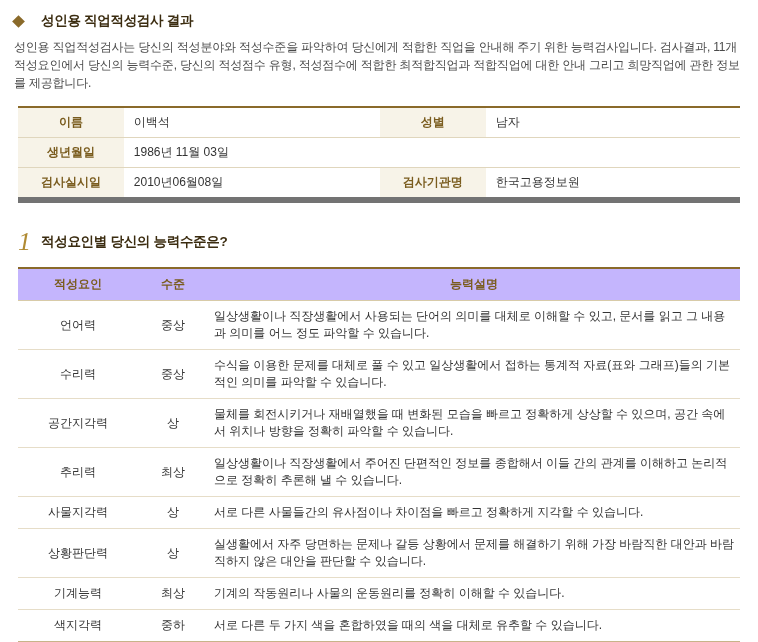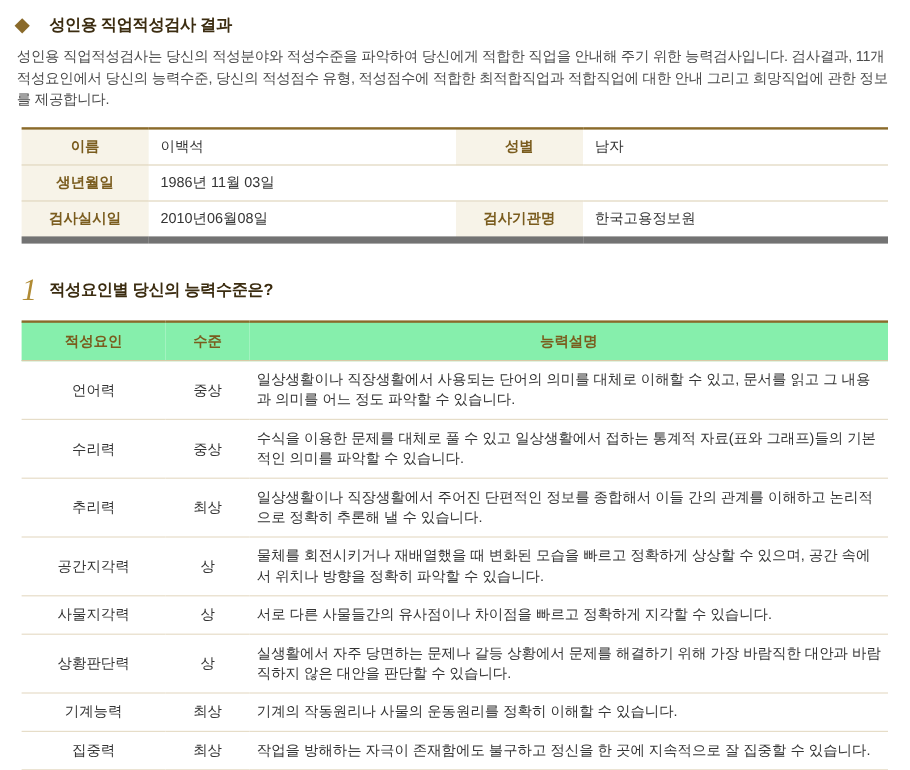--- a/index.html
+++ b/index.html
@@ -102,21 +102,21 @@
   
   .result-table {
     border-collapse: collapse;
     width: 722px;
     margin: 0 0 0 6px;
     border-top: 2px solid #8a6a2a;
     border-bottom: 1px solid #c8b48a;
     table-layout: fixed;
   }
   .result-table th {
-    background: #86efac;
+    background: #c4b5fd;
     color: #7a5c1e;
     font-weight: bold;
     font-size: 12px;
     padding: 7px 4px;
     border-bottom: 1px solid #d8cba8;
     text-align: center;
   }
   .result-table td {
     border-bottom: 1px solid #e6ddc8;
     padding: 7px 6px;
@@ -181,50 +181,45 @@
         <td class="col-factor">언어력</td>
         <td class="col-level">중상</td>
         <td class="col-desc">일상생활이나 직장생활에서 사용되는 단어의 의미를 대체로 이해할 수 있고, 문서를 읽고 그 내용과 의미를 어느 정도 파악할 수 있습니다.</td>
       </tr>
       <tr>
         <td class="col-factor">수리력</td>
         <td class="col-level">중상</td>
         <td class="col-desc">수식을 이용한 문제를 대체로 풀 수 있고 일상생활에서 접하는 통계적 자료(표와 그래프)들의 기본적인 의미를 파악할 수 있습니다.</td>
       </tr>
       <tr>
+        <td class="col-factor">공간지각력</td>
+        <td class="col-level">상</td>
+        <td class="col-desc">물체를 회전시키거나 재배열했을 때 변화된 모습을 빠르고 정확하게 상상할 수 있으며, 공간 속에서 위치나 방향을 정확히 파악할 수 있습니다.</td>
+      </tr>
+      <tr>
         <td class="col-factor">추리력</td>
         <td class="col-level">최상</td>
         <td class="col-desc">일상생활이나 직장생활에서 주어진 단편적인 정보를 종합해서 이들 간의 관계를 이해하고 논리적으로 정확히 추론해 낼 수 있습니다.</td>
       </tr>
       <tr>
-        <td class="col-factor">공간지각력</td>
-        <td class="col-level">상</td>
-        <td class="col-desc">물체를 회전시키거나 재배열했을 때 변화된 모습을 빠르고 정확하게 상상할 수 있으며, 공간 속에서 위치나 방향을 정확히 파악할 수 있습니다.</td>
-      </tr>
-      <tr>
         <td class="col-factor">사물지각력</td>
         <td class="col-level">상</td>
         <td class="col-desc">서로 다른 사물들간의 유사점이나 차이점을 빠르고 정확하게 지각할 수 있습니다.</td>
       </tr>
       <tr>
         <td class="col-factor">상황판단력</td>
         <td class="col-level">상</td>
         <td class="col-desc">실생활에서 자주 당면하는 문제나 갈등 상황에서 문제를 해결하기 위해 가장 바람직한 대안과 바람직하지 않은 대안을 판단할 수 있습니다.</td>
       </tr>
       <tr>
         <td class="col-factor">기계능력</td>
         <td class="col-level">최상</td>
         <td class="col-desc">기계의 작동원리나 사물의 운동원리를 정확히 이해할 수 있습니다.</td>
       </tr>
       <tr>
-        <td class="col-factor">집중력</td>
-        <td class="col-level">최상</td>
-        <td class="col-desc">작업을 방해하는 자극이 존재함에도 불구하고 정신을 한 곳에 지속적으로 잘 집중할 수 있습니다.</td>
-      </tr>
-      <tr>
         <td class="col-factor">색지각력</td>
         <td class="col-level">중하</td>
         <td class="col-desc">서로 다른 두 가지 색을 혼합하였을 때의 색을 대체로 유추할 수 있습니다.</td>
       </tr>
 
     </tbody>
   </table>
 
 </div>
 

